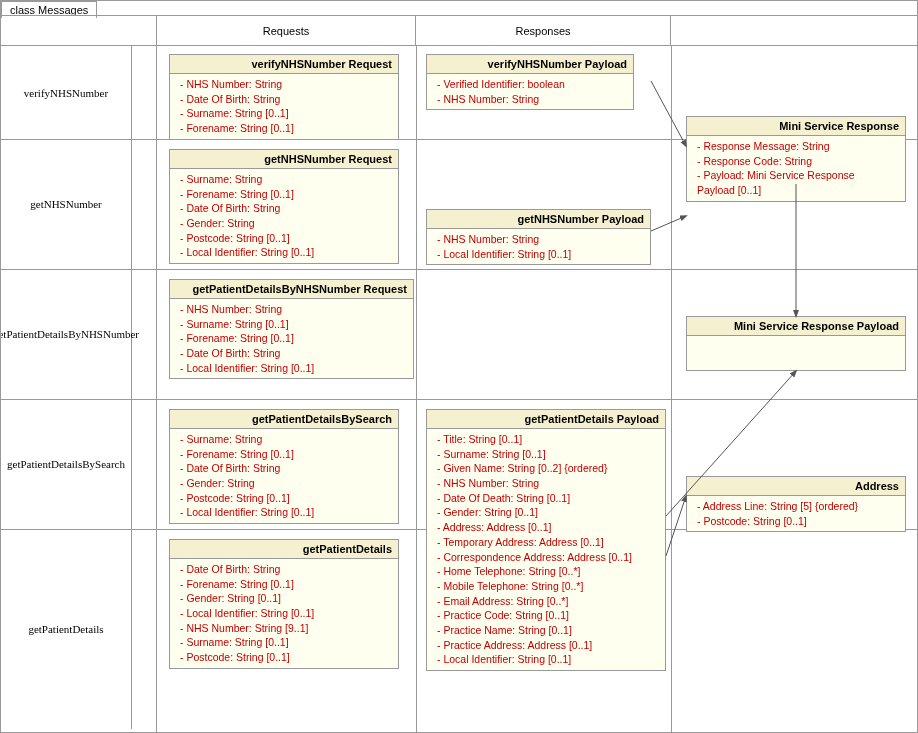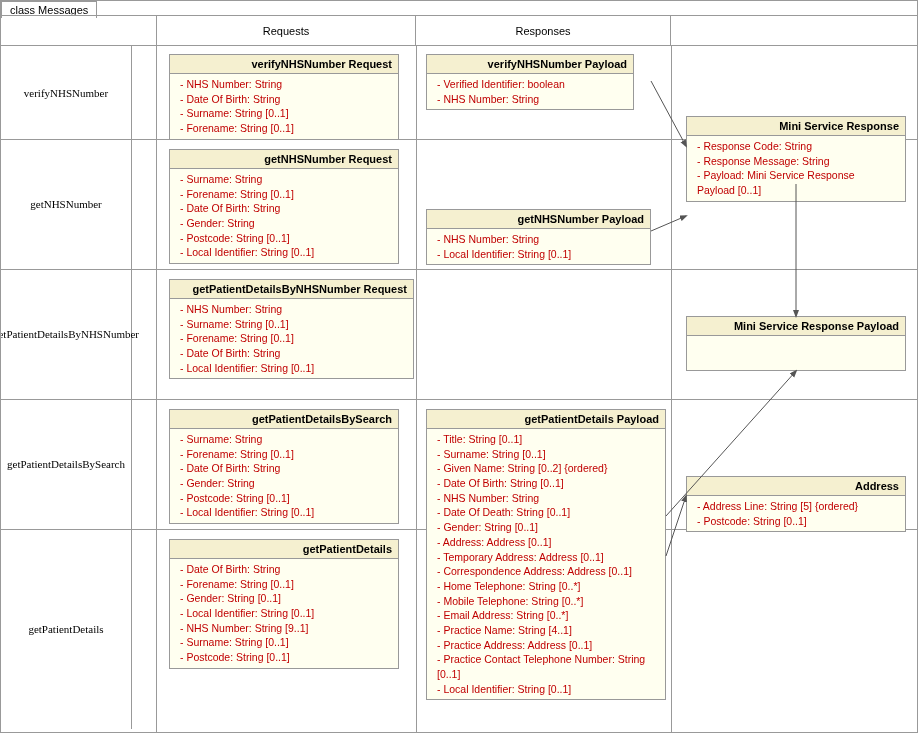--- a/index.html
+++ b/index.html
@@ -245,42 +245,41 @@
         <div class="uml-item">Local Identifier: String [0..1]</div>
       </div>
     </div>
 
     <div class="uml-box" style="left:425px;top:393px;width:240px;">
       <div class="uml-header">getPatientDetails Payload</div>
       <div class="uml-body">
         <div class="uml-item">Title: String [0..1]</div>
         <div class="uml-item">Surname: String [0..1]</div>
         <div class="uml-item">Given Name: String [0..2] {ordered}</div>
-        <div class="uml-item">Date Of Birth: String [0..1]</div>
         <div class="uml-item">NHS Number: String</div>
         <div class="uml-item">Date Of Death: String [0..1]</div>
         <div class="uml-item">Gender: String [0..1]</div>
         <div class="uml-item">Address: Address [0..1]</div>
         <div class="uml-item">Temporary Address: Address [0..1]</div>
         <div class="uml-item">Correspondence Address: Address [0..1]</div>
         <div class="uml-item">Home Telephone: String [0..*]</div>
         <div class="uml-item">Mobile Telephone: String [0..*]</div>
         <div class="uml-item">Email Address: String [0..*]</div>
-        <div class="uml-item">Practice Name: String [4..1]</div>
+        <div class="uml-item">Practice Code: String [0..1]</div>
+        <div class="uml-item">Practice Name: String [0..1]</div>
         <div class="uml-item">Practice Address: Address [0..1]</div>
-        <div class="uml-item">Practice Contact Telephone Number: String [0..1]</div>
         <div class="uml-item">Local Identifier: String [0..1]</div>
       </div>
     </div>
 
     <div class="uml-box" style="left:685px;top:100px;width:220px;">
       <div class="uml-header">Mini Service Response</div>
       <div class="uml-body">
+        <div class="uml-item">Response Message: String</div>
         <div class="uml-item">Response Code: String</div>
-        <div class="uml-item">Response Message: String</div>
         <div class="uml-item">Payload: Mini Service Response Payload [0..1]</div>
       </div>
     </div>
 
     <div class="uml-box" style="left:685px;top:300px;width:220px;height:55px;">
       <div class="uml-header">Mini Service Response Payload</div>
       <div class="uml-body"></div>
     </div>
 
     <div class="uml-box" style="left:685px;top:460px;width:220px;">

